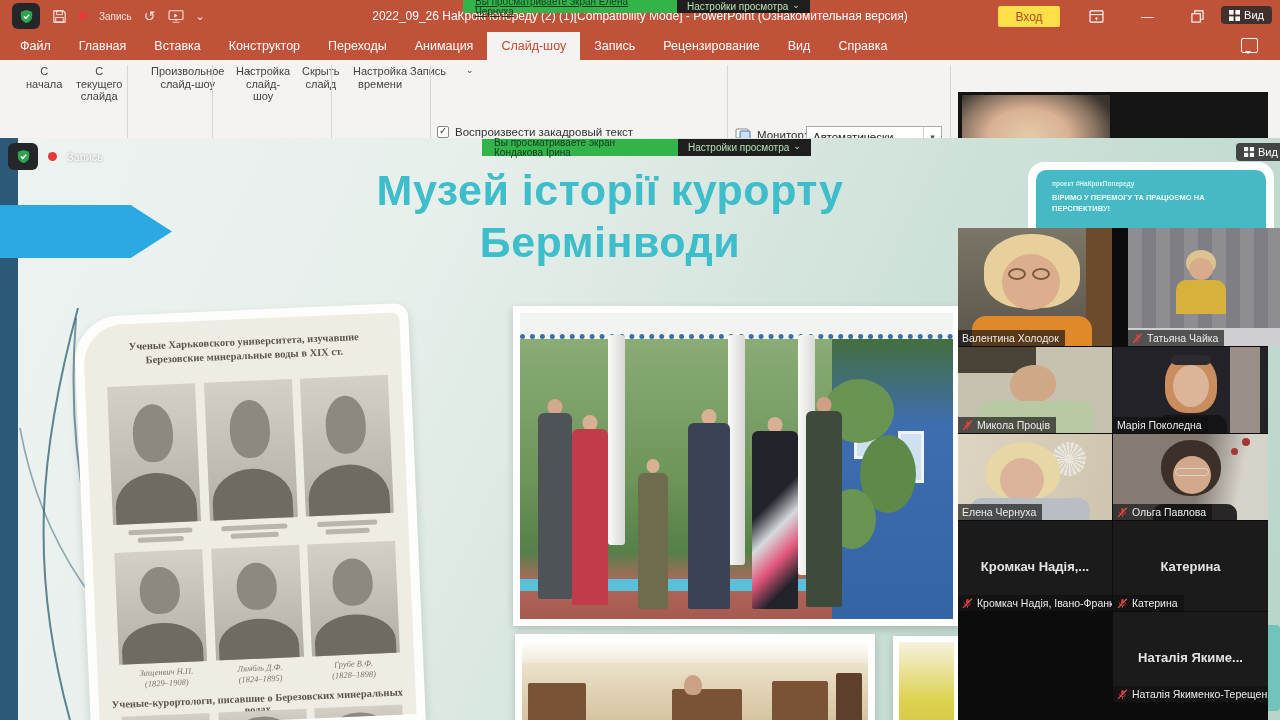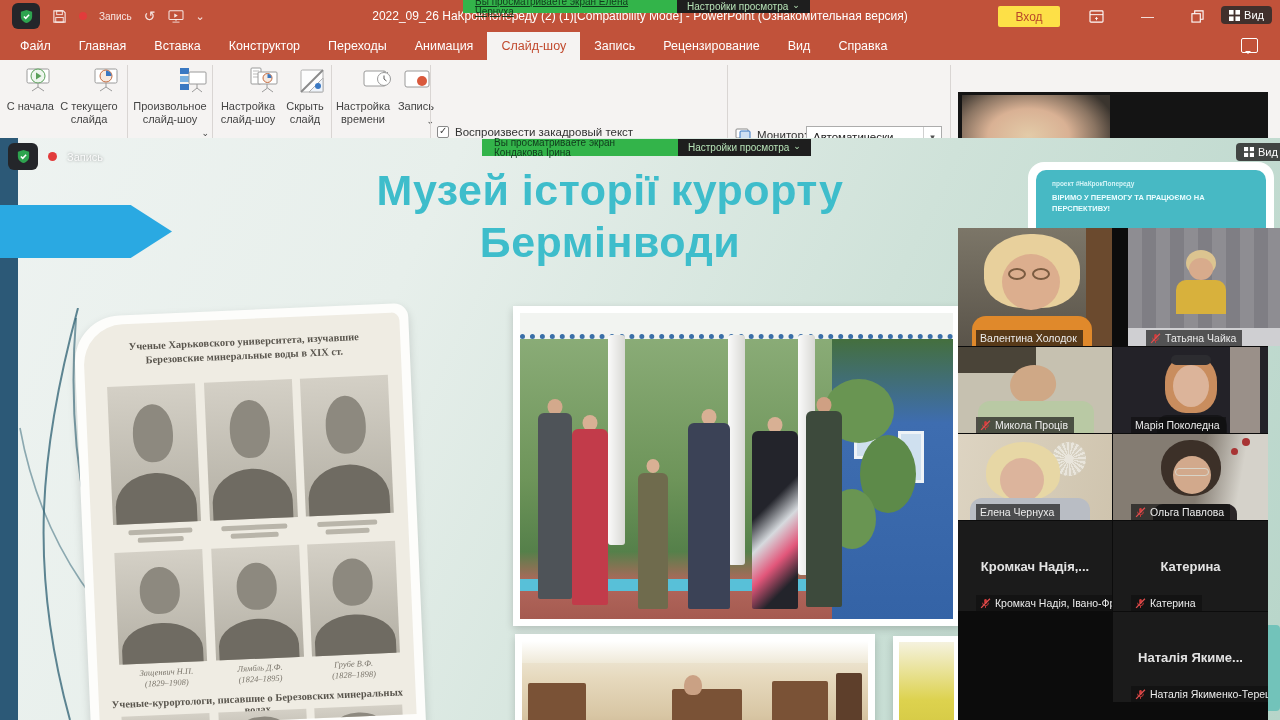--- a/index.html
+++ b/index.html
@@ -34,21 +34,21 @@
   .tabsrow{position:absolute;left:0;top:32px;width:1280px;height:28px;background:#c1523a;display:flex;align-items:stretch;padding-left:6px;}
   .tab{color:#fff;font-size:12.5px;padding:0 14px;display:flex;align-items:center;}
   .tab.active{background:#f5f3f2;color:#c14a2e;}
   .tab-search{display:flex;align-items:center;gap:8px;color:#fff;font-size:12.5px;padding-left:10px;}
   .bulb-icon{width:13px;height:18px;}
   .comment-icon{position:absolute;right:22px;top:38px;width:17px;height:15px;border:1.4px solid #fff;border-radius:2px;}
   .comment-icon::after{content:"";position:absolute;left:3px;bottom:-5px;border:3px solid transparent;border-top-color:#fff;}
 
   
   .ribbon{position:absolute;left:0;top:60px;width:1280px;height:78px;background:#f5f3f2;overflow:hidden;color:#3b3b3b;} 
-  .bigbtn{position:absolute;top:5px;display:flex;flex-direction:column;align-items:flex-end;gap:3px;font-size:11px;
+  .bigbtn{position:absolute;top:5px;display:flex;flex-direction:row;align-items:flex-start;gap:20px;font-size:11px;
           color:#444;text-align:center;line-height:1.15;}
   .vsep{position:absolute;top:5px;height:125px;width:1px;background:#d9d5d3;}
   .cbrow{position:absolute;display:flex;align-items:center;gap:6px;font-size:11.5px;color:#333;}
   .cb{width:12px;height:12px;border:1px solid #8a8a8a;background:#fff;border-radius:2px;position:relative;}
   .cb::after{content:"✓";position:absolute;left:1px;top:-2px;font-size:10px;color:#444;}
   .mon-dd{position:absolute;left:806px;top:66px;width:136px;height:22px;background:#fff;border:1px solid #acacac;
           display:flex;align-items:center;font-size:11.5px;color:#222;}
   .mon-dd .dd-txt{flex:1;padding-left:6px;}
   .mon-dd .dd-btn{width:18px;height:100%;border-left:1px solid #d0d0d0;display:flex;align-items:center;justify-content:center;color:#555;font-size:9px;}
 
@@ -120,21 +120,21 @@
   .mini-motto{font-size:7.5px;font-weight:bold;padding:5px 60px 0 16px;line-height:1.5;}
   .mini-plane{position:absolute;right:34px;bottom:4px;font-size:30px;color:#f2fbfc;opacity:.9;}
   .mini-case{position:absolute;right:94px;bottom:8px;width:16px;height:20px;border:2px solid rgba(255,255,255,.8);border-radius:3px;}
   .teal-sliver{position:absolute;left:1243px;top:487px;width:37px;height:86px;background:#72c3ba;border-radius:4px;}
 
   
   .panel{position:absolute;left:958px;top:228px;width:310px;height:492px;background:#0c0c0c;z-index:40;}
   .tile{position:absolute;width:154px;overflow:hidden;background:#1d1d1f;}
   .tile.novid{background:#1b1b1b;display:flex;align-items:center;justify-content:center;}
   .tile .nm{position:absolute;left:0;bottom:0;display:flex;align-items:center;gap:4px;max-width:100%;
-    background:rgba(16,16,16,.65);color:#ececec;font-size:10.5px;padding:2px 6px 2px 4px;white-space:nowrap;overflow:hidden;margin-left:18px;}
+    background:rgba(16,16,16,.65);color:#ececec;font-size:10.5px;padding:2px 6px 2px 4px;white-space:nowrap;overflow:hidden;}
   .tile .big-nm{color:#e3e3e3;font-size:13px;font-weight:bold;text-align:center;padding:0 6px;}
   .tile.active-spk{outline:2px solid #b7d24a;outline-offset:-2px;}
   .micoff{flex:0 0 auto;}
   
   .abs{position:absolute;}
 </style>
 </head>
 <body>
 
 <div class="stage">

